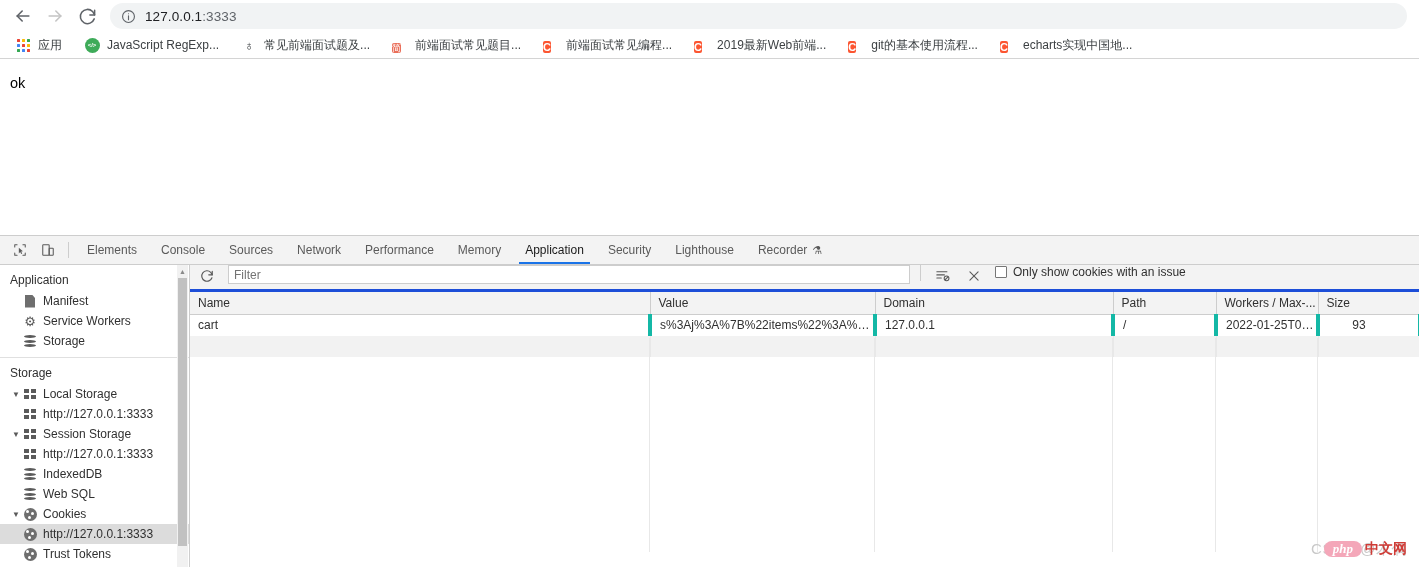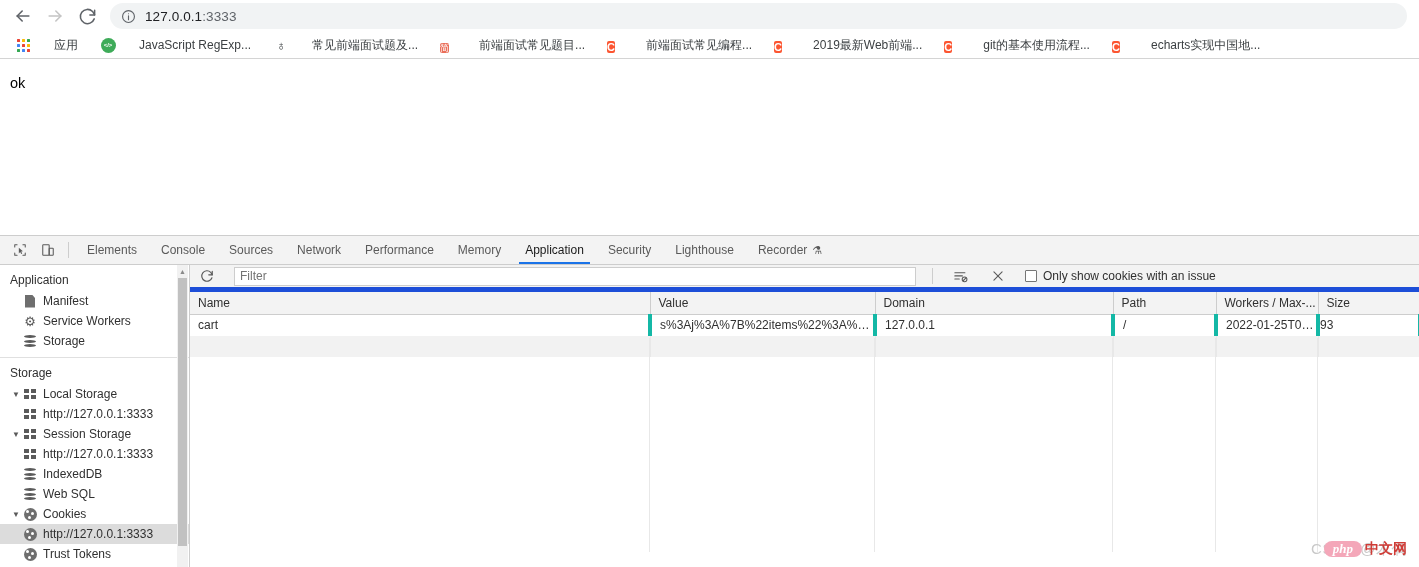--- a/index.html
+++ b/index.html
@@ -75,21 +75,21 @@
     height: 22px;
     padding: 0 7px;
     border-radius: 3px;
     cursor: pointer;
     white-space: nowrap;
     flex: none;
   }
   .bm .bm-label {
     font-size: 12px;
     color: #3c4043;
-    margin-left: 23px;
+    margin-left: 7px;
   }
   .ico { width: 16px; height: 16px; flex:none; display:block; position:relative; }
 
   
   .apps-grid { display:grid; grid-template-columns: repeat(3,3px); grid-template-rows: repeat(3,3px); gap:2px; width:13px;height:13px;}
   .apps-grid i { display:block; width:3px;height:3px; border-radius:0.5px;}
 
   .fav-js {
     width:15px;height:15px;border-radius:50%;
     background:#3eab59;
@@ -236,24 +236,24 @@
     position:absolute; top:13px; left:1px; width:9px; height:268px;
     background:#c1c1c1; border-radius:0;
   }
 
   
   .dt-main { flex:1; display:flex; flex-direction:column; min-width:0; background:#fff; }
 
   .cookie-toolbar {
     height: 27px;
     background:#f3f3f3;
-    border-bottom:5px solid #1d4ed8;
-    display:flex; align-items:center;
+    border-bottom:3px solid #1d4ed8;
+    display:flex; align-items:flex-start;
     padding: 0 6px;
-    gap: 16px;
+    gap: 10px;
   }
   .tb-icon {
     width:22px;height:21px;
     display:flex;align-items:center;justify-content:center;
     color:#5a5a5a; cursor:pointer;
   }
   .filter-input {
     flex: 0 1 682px;
     height: 19px;
     border:1px solid #cdcdcd;
@@ -293,21 +293,21 @@
   table.ck td {
     border-right:4px solid #14b8a6;
     font-size:12px;
     color:#303030;
     padding: 3px 0 3px 8px;
     height:21px;
     white-space:nowrap;
     overflow:hidden;
     text-overflow:ellipsis;
   }
-  table.ck td.num { text-align:left; padding-right:20px; padding-left:0; }
+  table.ck td.num { text-align:center; padding-right:20px; padding-left:0; }
   tr.data-row { background:#ffffff; cursor:pointer; }
   tr.filler-row td { height: 21px; background:#f2f2f2; border-right:1px solid #e8e8e8; }
 
   
   .table-lines { position:absolute; top:46px; left:0; width:1229px; height: 214px; pointer-events:none; }
   .table-lines i { position:absolute; top:0; bottom:0; width:1px; background:#e8e8e8; }
 
   
   .watermark {
     position:absolute;

